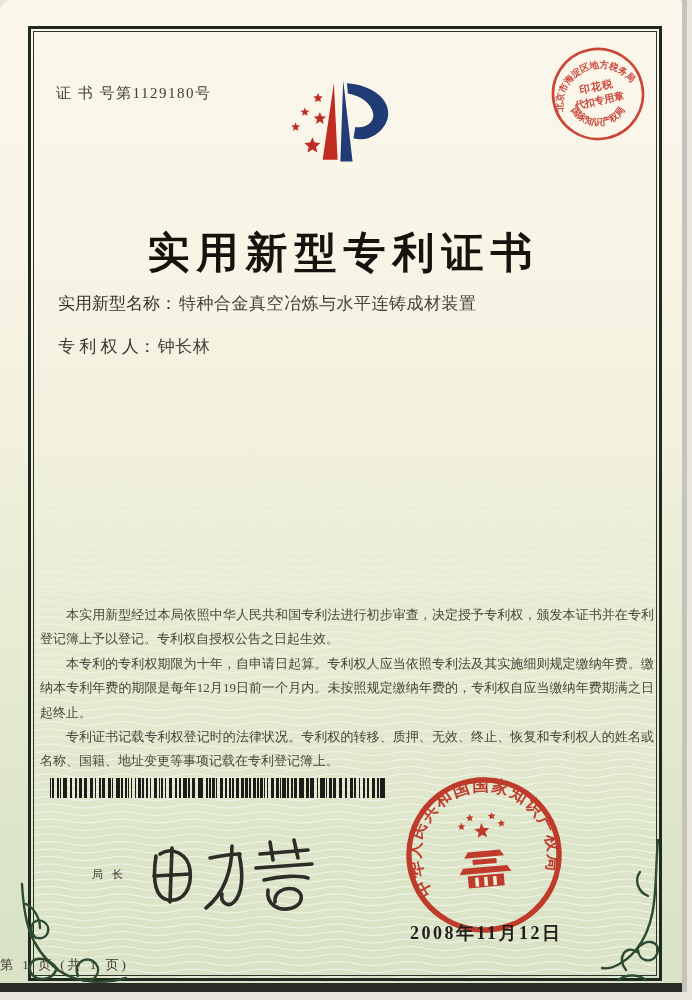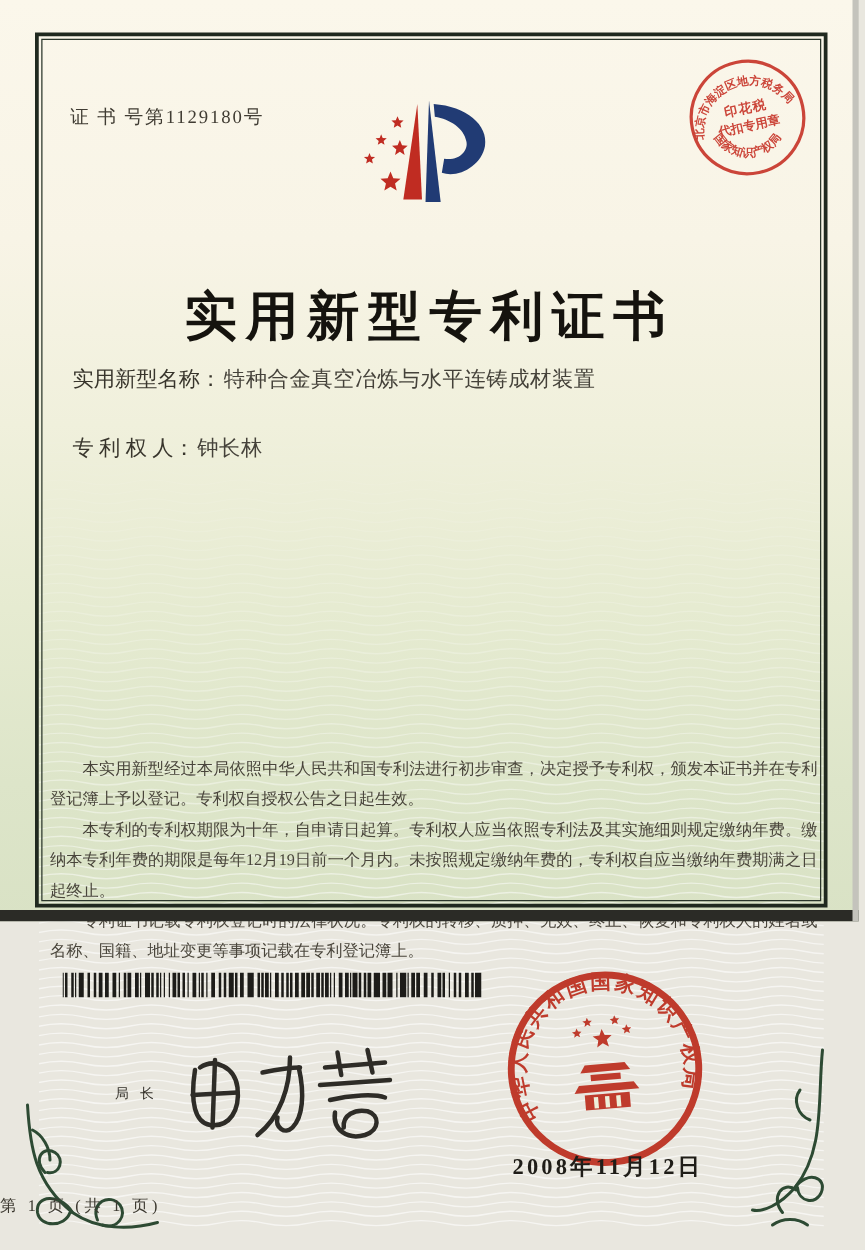--- a/index.html
+++ b/index.html
@@ -3,31 +3,32 @@
 <meta charset="utf-8">
 <style>
   html,body{margin:0;padding:0;}
   body{
     width:692px;height:1000px;overflow:hidden;
     background:#d8d7d1;
     font-family:"Liberation Serif","DejaVu Serif",serif;
   }
   .scan{position:relative;width:692px;height:1000px;background:#e9e7df;}
   .page{
-    position:absolute;left:0;top:0;width:687px;height:737px;
+    position:absolute;left:0;top:0;width:687px;height:992px;
     background:linear-gradient(180deg,#fbf7eb 0%,#f8f4e6 26%,#f0f0dc 46%,#e6ebd1 66%,#dde5c9 85%,#d9e2c5 100%);
+    border-radius:12px;
   }
   .waves{position:absolute;left:31px;top:352px;z-index:1;}
   .frame{position:absolute;left:28px;top:26px;right:25px;bottom:11px;border:3px solid #20291f;z-index:2;pointer-events:none;}
   .frame::after{content:"";position:absolute;inset:2px;border:1px solid #2b362b;}
   .cert-no{position:absolute;left:56px;top:84px;font-size:15px;color:#403c33;letter-spacing:1.5px;z-index:3;}
   .logo{position:absolute;left:276px;top:74px;z-index:3;}
   .stamp{position:absolute;left:546px;top:42px;z-index:4;opacity:.92;}
   .title{position:absolute;left:0;width:100%;top:193px;text-align:center;font-size:42px;font-weight:bold;color:#15130e;letter-spacing:7px;z-index:3;margin-top:32px;}
-  .fields{position:absolute;left:58px;top:292px;z-index:3;display:flex;flex-direction:column;gap:32px;font-size:17px;color:#3e3b33;}
+  .fields{position:absolute;left:58px;top:292px;z-index:3;display:flex;flex-direction:column;gap:20px;font-size:17px;color:#3e3b33;}
   .field{white-space:nowrap;}
   .field .label{color:#38352c;}
   .field .value{color:#45423a;letter-spacing:.5px;margin-left:2px;}
   .paras{position:absolute;left:40px;width:614px;top:603px;z-index:3;font-size:13px;line-height:24.4px;color:#49453b;text-align:justify;}
   .paras p{margin:0;text-indent:2em;}
   .barcode{position:absolute;left:50px;top:778px;z-index:3;}
   .director-label{position:absolute;left:92px;top:867px;font-size:11px;letter-spacing:9px;color:#33302a;z-index:3;}
   .signature{position:absolute;left:144px;top:832px;z-index:3;}
   .seal{position:absolute;left:402px;top:773px;z-index:4;transform:rotate(-5deg);}
   .issue-date{position:absolute;left:410px;top:921px;font-size:18px;letter-spacing:2.5px;color:#1f1d18;z-index:5;font-weight:bold;}

